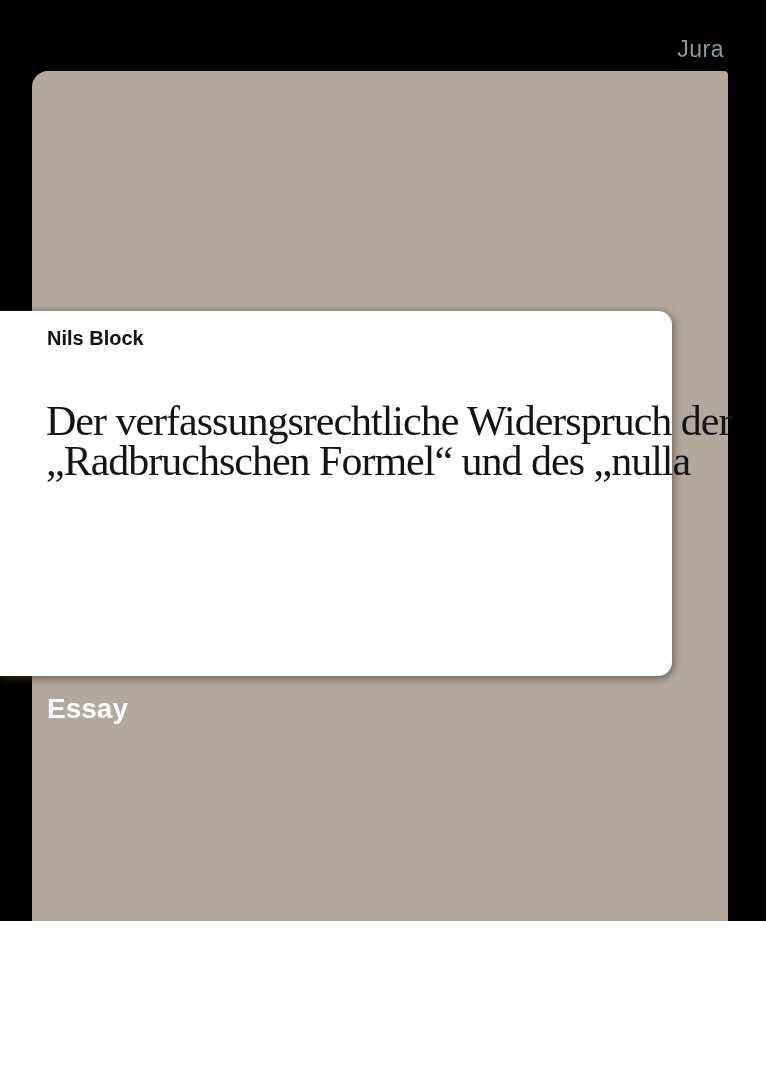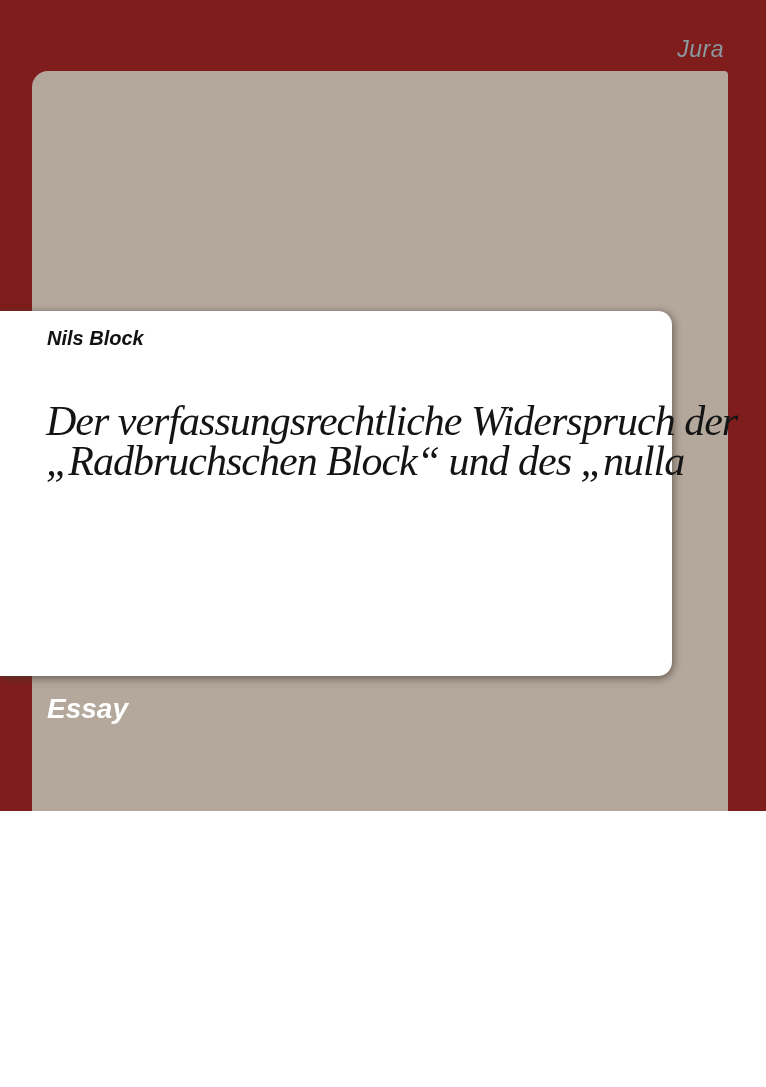--- a/index.html
+++ b/index.html
@@ -4,24 +4,23 @@
 <style>
   html, body {
     margin: 0;
     padding: 0;
     background: #ffffff;
     font-family: "Liberation Sans", sans-serif;
   }
   .cover {
     position: relative;
     width: 766px;
-    height: 811px;
-    background: #7f1d1d;
+    height: 921px;
+    background: #000000;
     overflow: hidden;
-    font-style: italic;
   }
   
   .beige-panel {
     position: absolute;
     left: 32px;
     top: 71px;
     width: 696px;
     height: 979px;
     background: #b4a89d;
     border-radius: 16px 4px 20px 20px;
@@ -112,21 +111,21 @@
 <div class="cover">
 
   <div class="beige-panel"></div>
 
   <div class="category">Jura</div>
 
   <div class="card">
     <div class="author">Nils Block</div>
     <div class="title">
       <div class="title-line">Der verfassungsrechtliche Widerspruch der</div>
-      <div class="title-line">„Radbruchschen Block“ und des „nulla</div>
+      <div class="title-line">„Radbruchschen Formel“ und des „nulla</div>
     </div>
   </div>
 
   <div class="doc-type">Essay</div>
 
   <div class="grin-logo">
     <span class="tile">G</span>
     <span class="tile">R</span>
     <span class="tile">I</span>
     <span class="tile">N</span>

